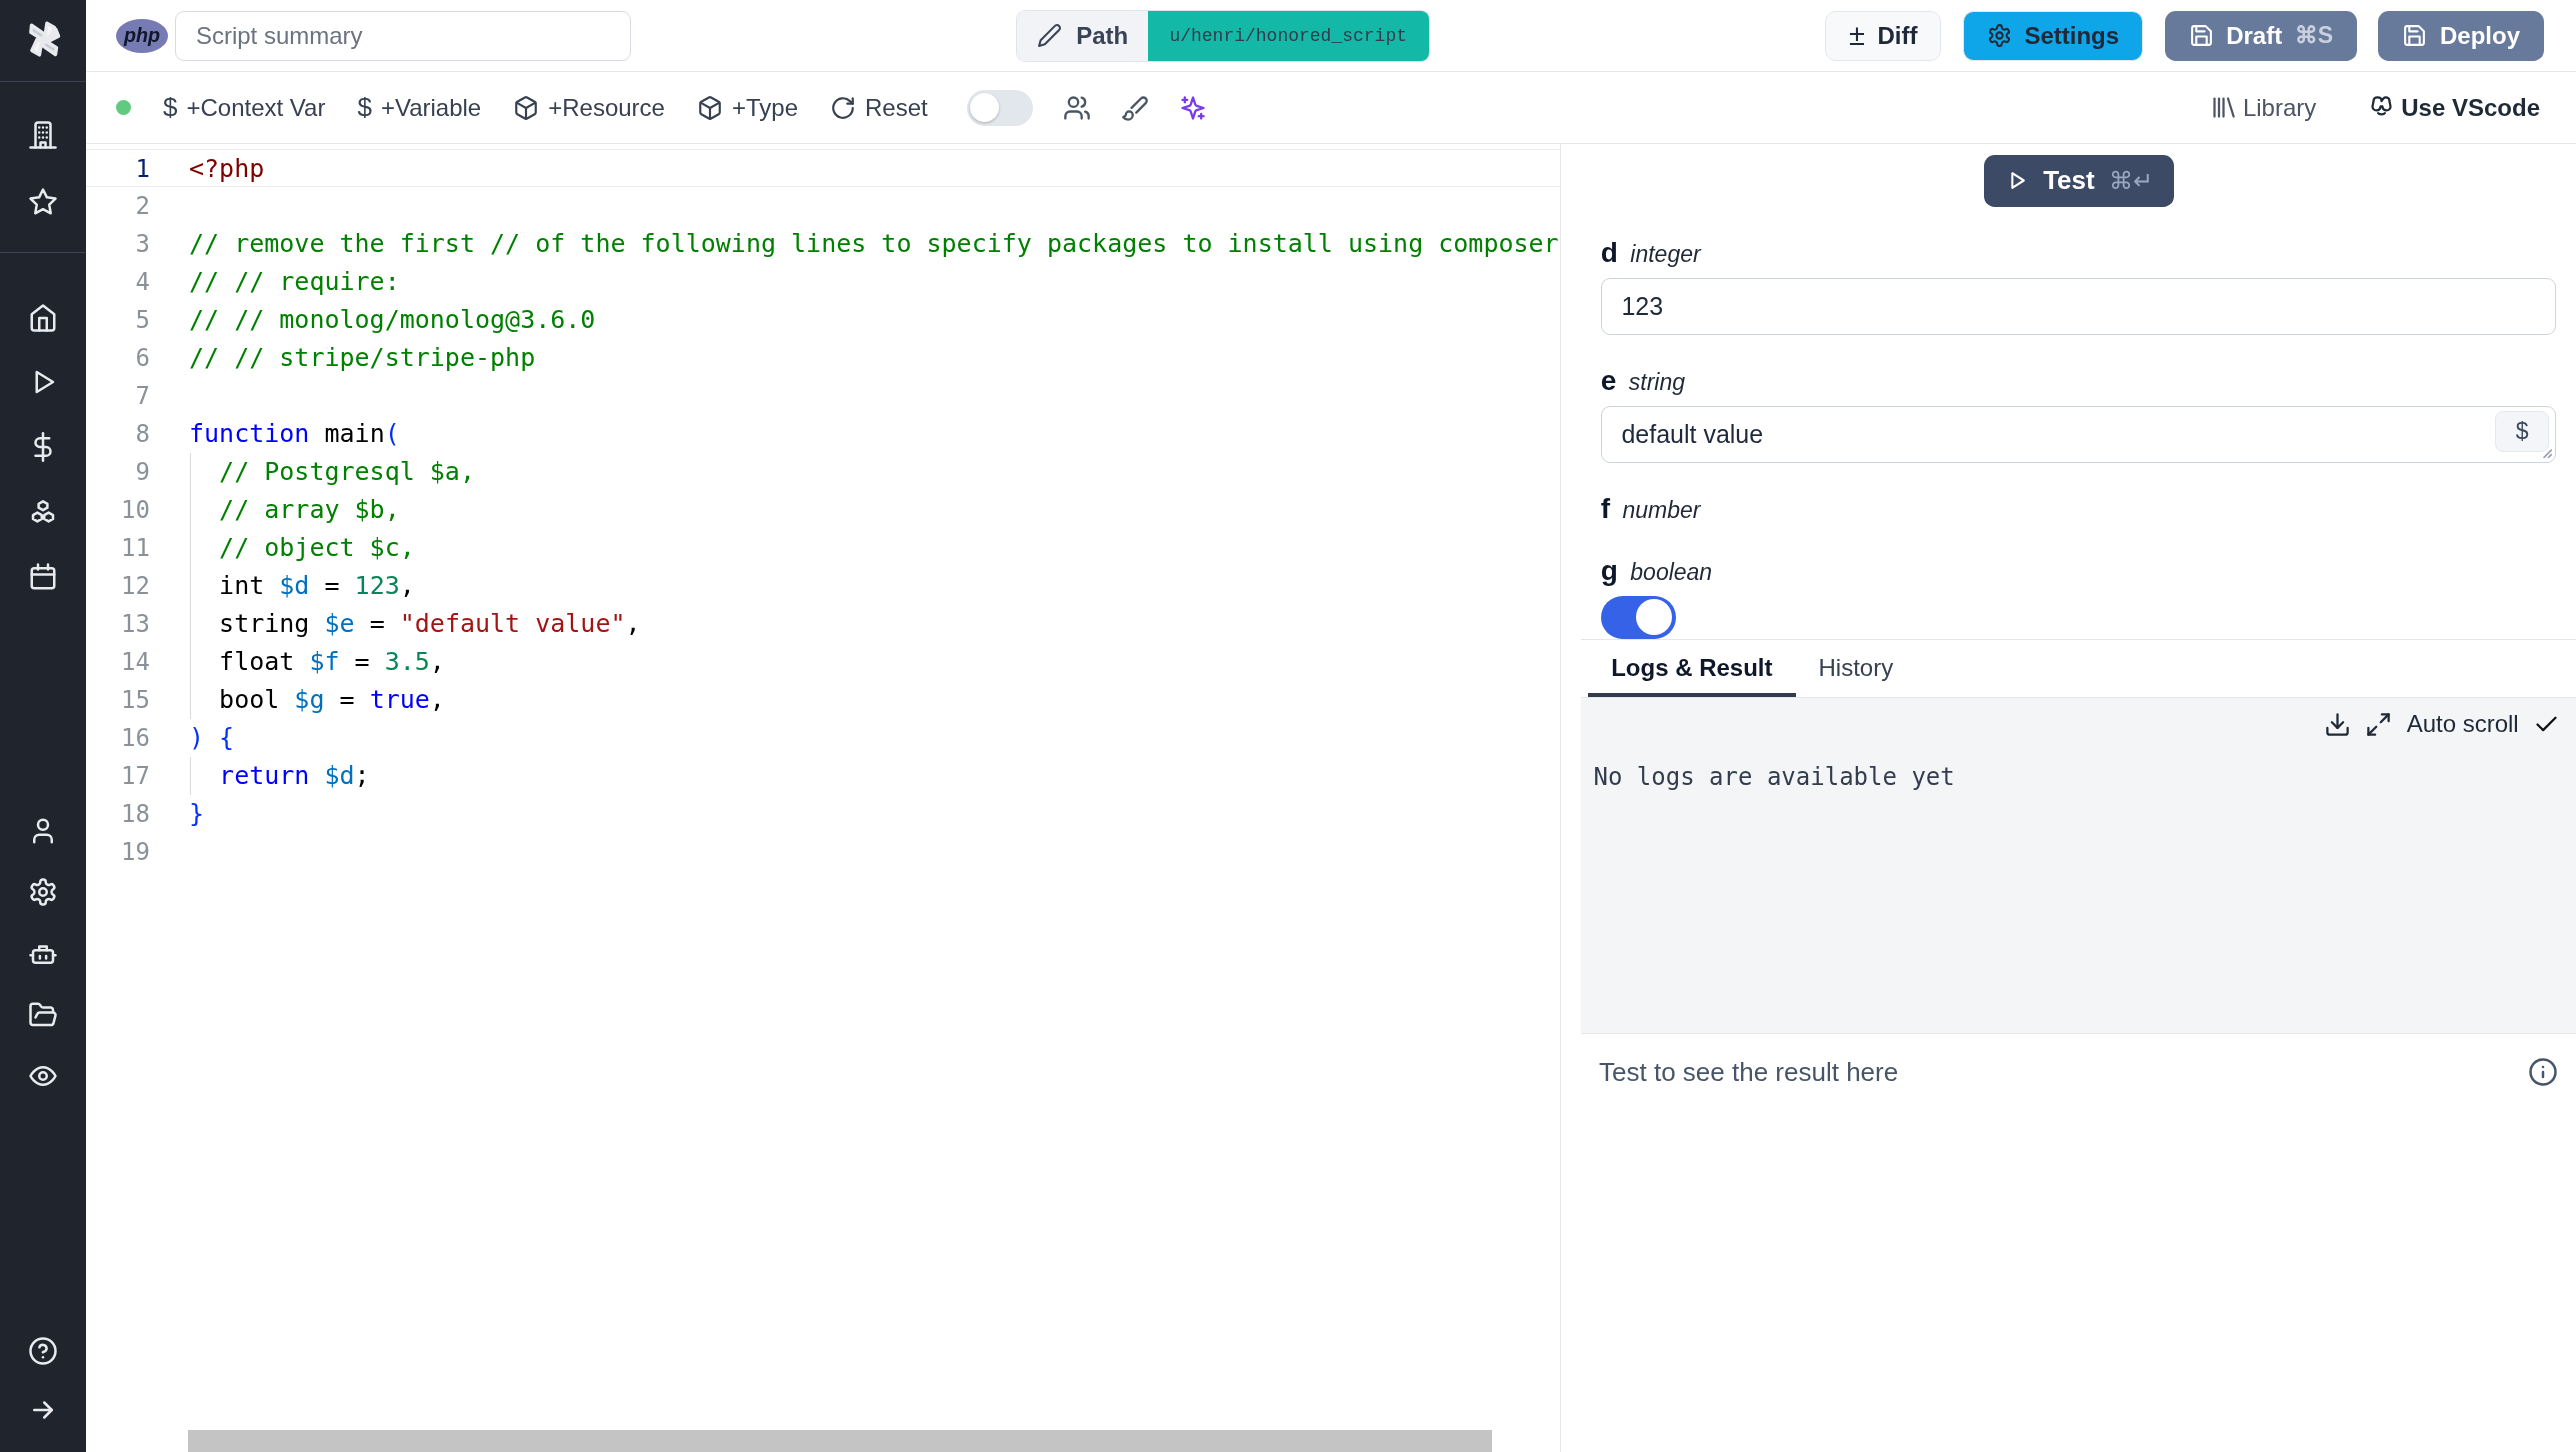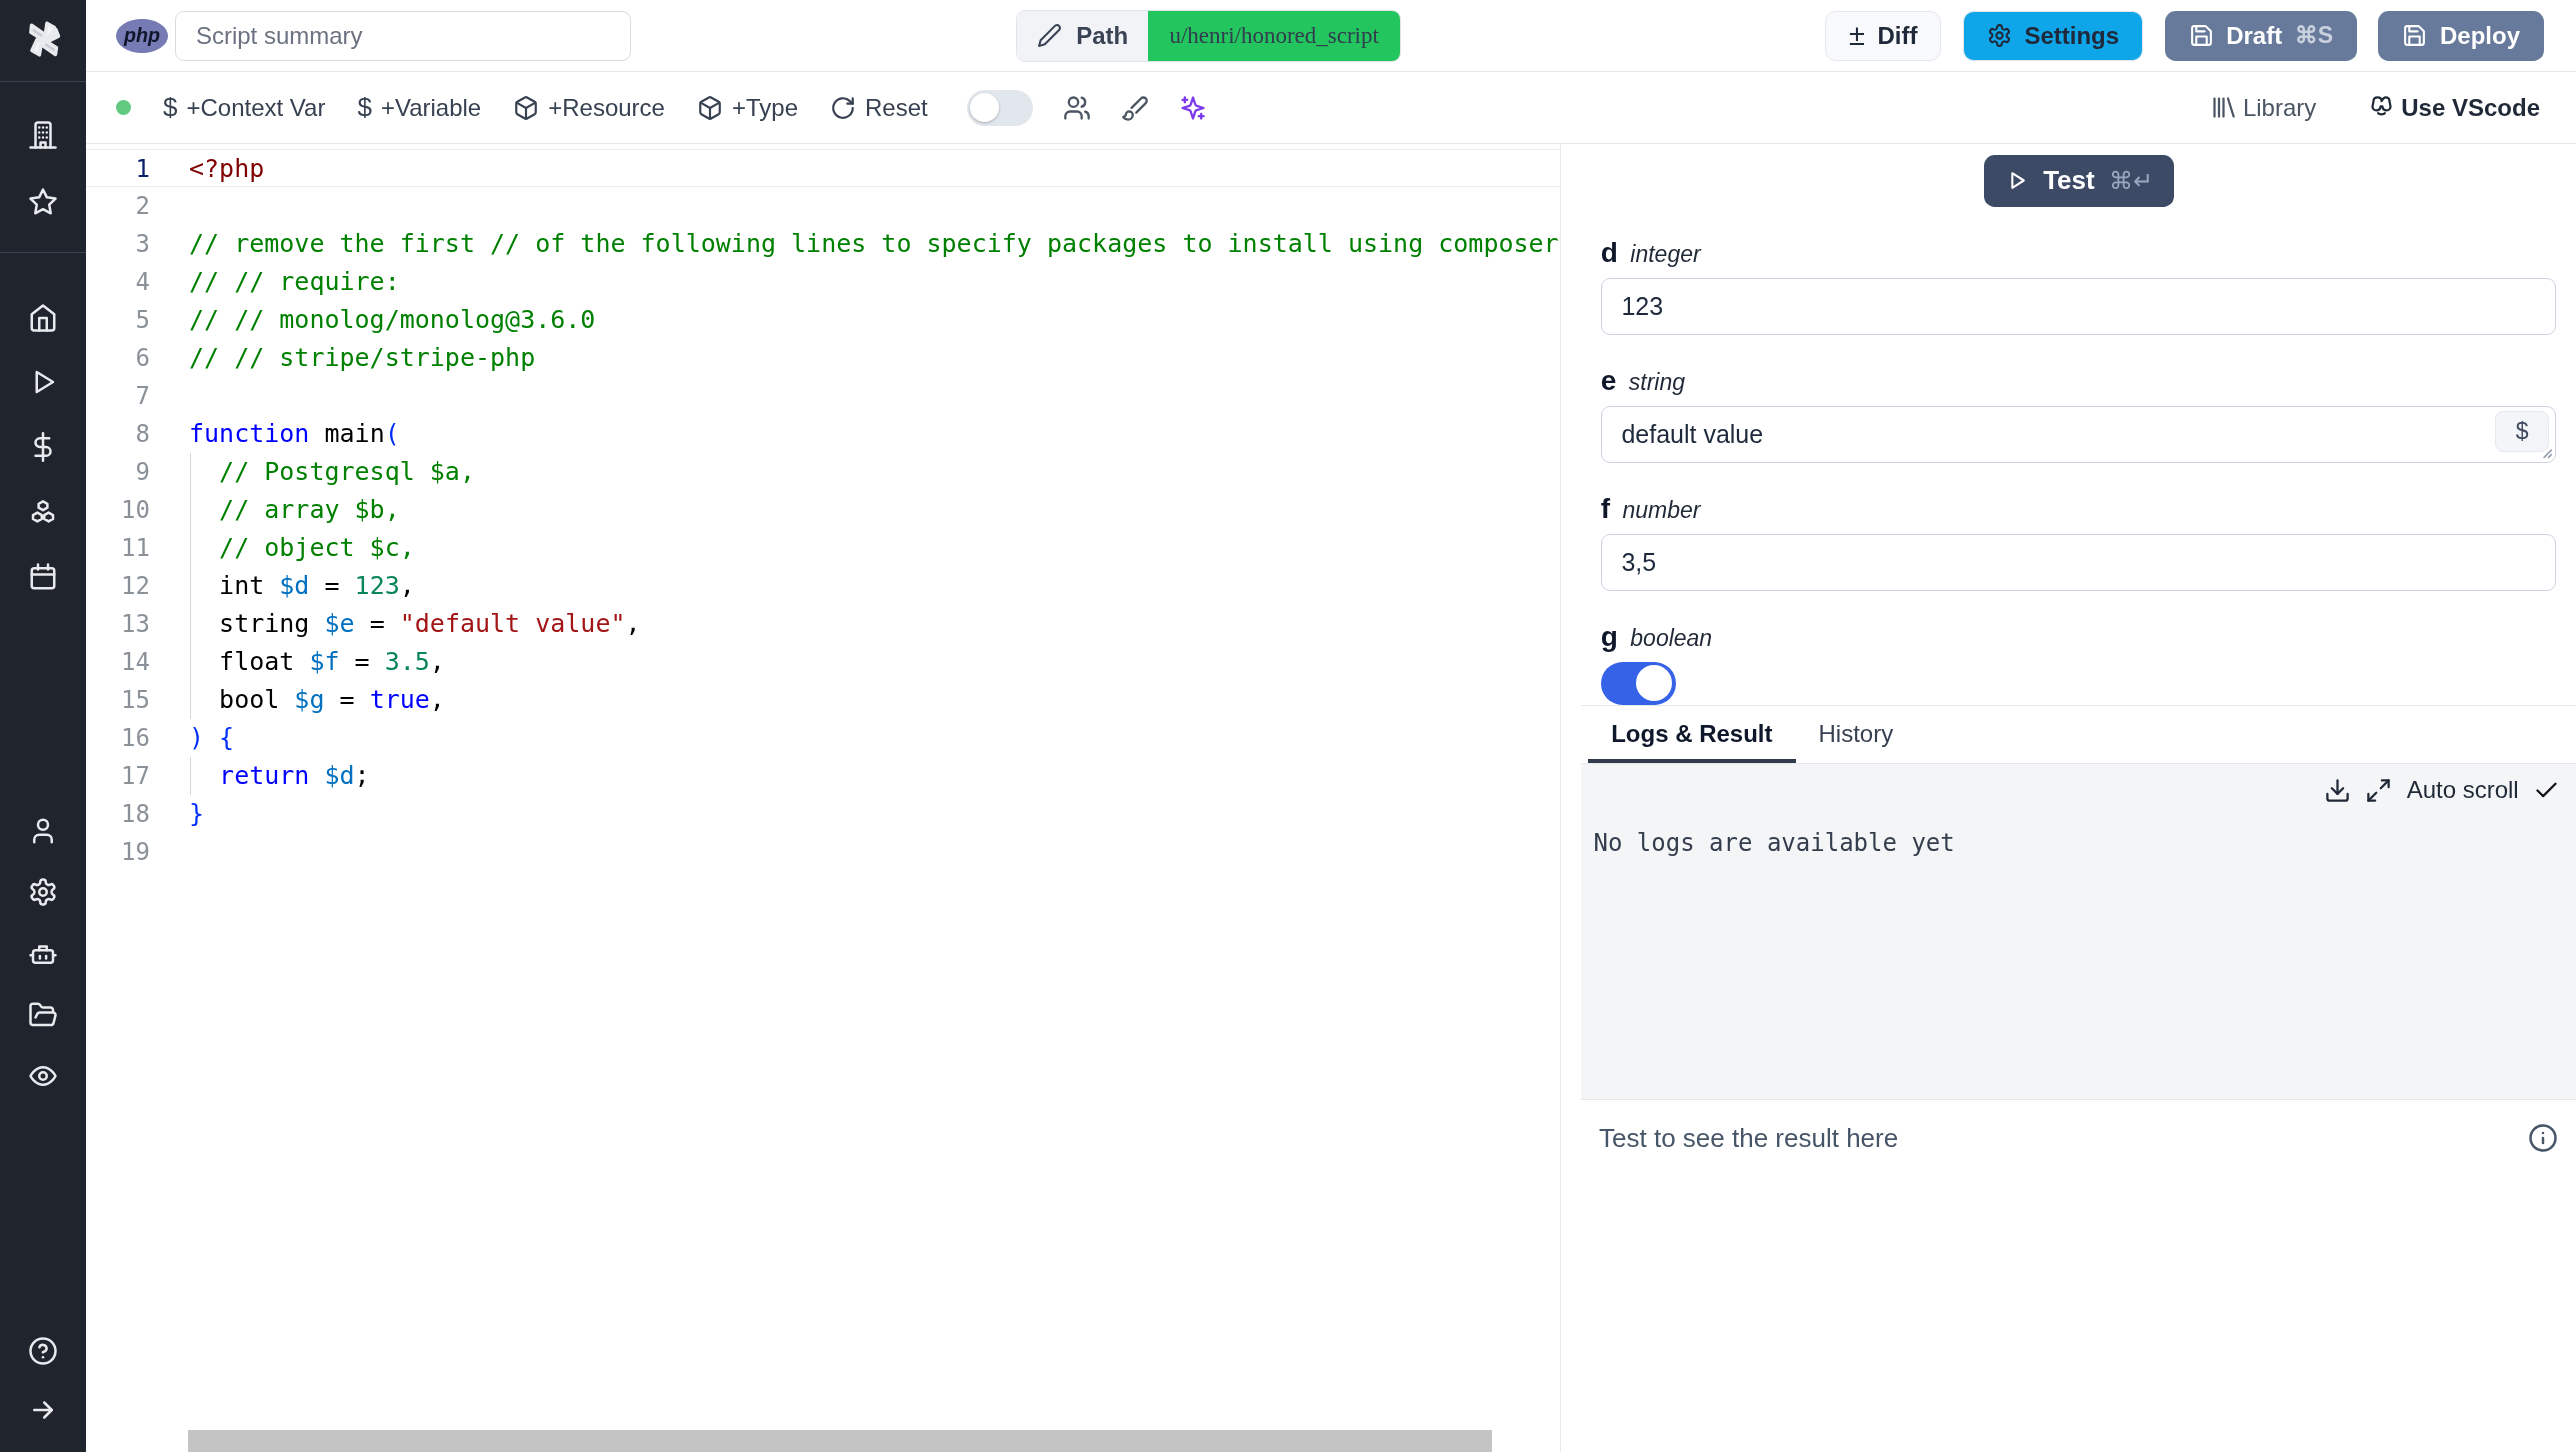--- a/index.html
+++ b/index.html
@@ -19,21 +19,21 @@
   .main { flex:1; display:flex; flex-direction:column; min-width:0; }
 
   
   .topbar { height:72px; display:flex; align-items:center; border-bottom:0.9px solid #e5e7eb; background:#fff; flex:none; }
   .php-badge { margin-left:30px; width:52px; height:34px; background:#777bb3; border-radius:50%; display:flex; align-items:center; justify-content:center; font-weight:700; font-style:italic; font-size:19.7px; color:#0f172a; flex:none; }
   .summary-input { margin-left:7.2px; width:456px; height:50px; border:1.8px solid #d7dbe2; border-radius:9px; font-size:24px; color:#374151; padding:0 19.7px; outline:none; font-family:"Liberation Sans",sans-serif; }
   .summary-input::placeholder { color:#6b7280; }
   .path-group { margin-left:385px; height:52px; display:flex; align-items:stretch; border:0.9px solid #dfe3ea; border-radius:9px; overflow:hidden; flex:none; }
   .path-left { display:flex; align-items:center; gap:14.3px; background:#f1f3f7; padding:0 19.7px; font-weight:700; font-size:24px; color:#3a4356; }
   .path-left svg { width:25px; height:25px; stroke:#3a4356; }
-  .path-value { display:flex; align-items:center; background:#22c55e; padding:0 21.5px; font-family:Liberation Serif, serif; font-size:23px; color:#323c4e; }
+  .path-value { display:flex; align-items:center; background:#14b8a6; padding:0 21.5px; font-family:Liberation Mono, monospace; font-size:18px; color:#323c4e; }
   .top-actions { margin-left:auto; margin-right:32px; display:flex; align-items:center; gap:21.5px; }
   .btn { height:50px; border-radius:10.7px; display:flex; align-items:center; gap:12.5px; padding:0 23px; font-size:24px; font-weight:600; cursor:pointer; border:0.9px solid transparent; }
   .btn svg { width:25px; height:25px; }
   .btn-light { background:#f8f9fb; border-color:#e3e6ec; color:#202939; }
   .btn-white { background:#0ea5e9; border-color:#e3e6ec; color:#202939; }
   .btn-slate { background:#687a9b; color:#ffffff; }
   .btn-slate svg { stroke:#ffffff; }
   .btn-light svg, .btn-white svg { stroke:#202939; }
   .kbd-hint { color:#c8d0dd; font-weight:600; font-size:23px; }
   .pm { font-size:29px; font-weight:500; line-height:1; }
@@ -401,21 +401,20 @@
                   <path d="M17 9 9 17"></path>
                   <path d="M17 14l-3 3"></path>
                 </svg>
             </div>
           </div>
 
           <div class="field-label">
             <span class="fname">f</span>
             <span class="ftype">number</span>
           </div>
-          <input class="field-input" type="text" value="3,5" style="">
 
           <div class="field-label">
             <span class="fname">g</span>
             <span class="ftype">boolean</span>
           </div>
           <div class="toggle-on">
               <div class="knob"></div>
             </div>
         </div>
 

